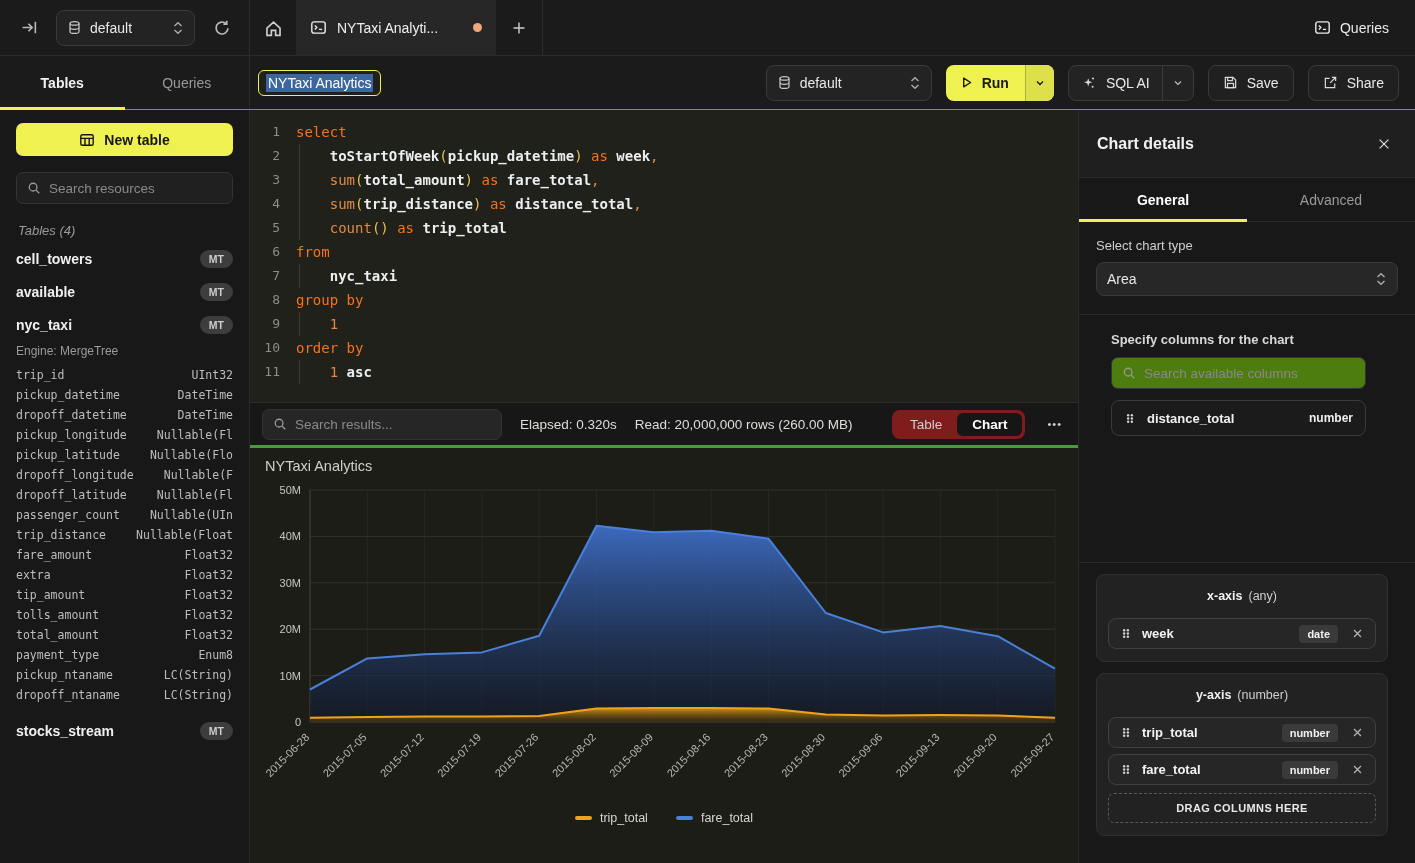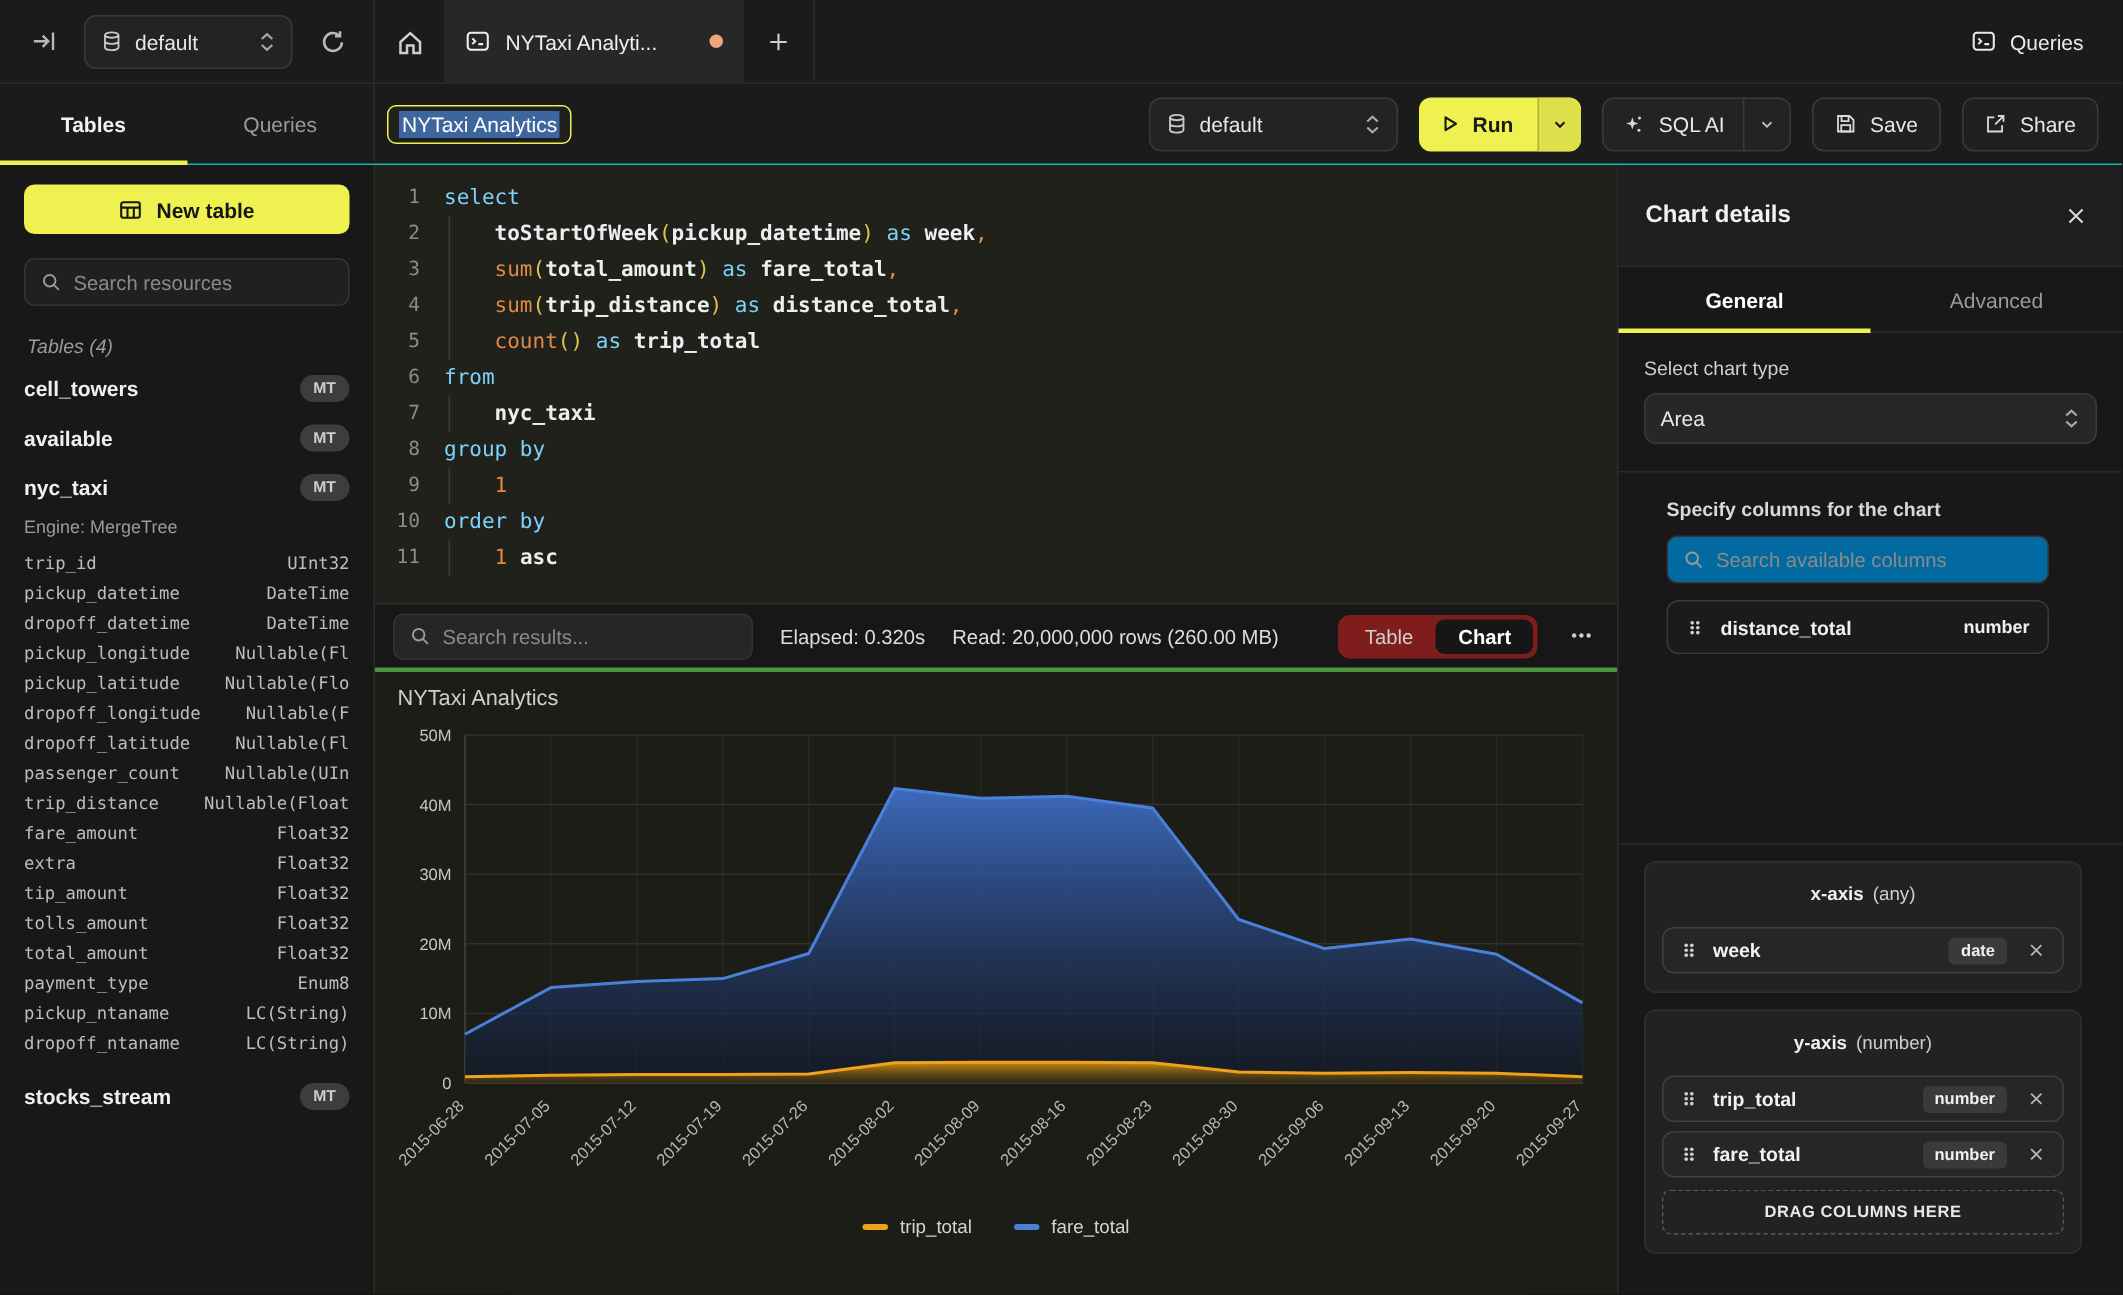--- a/index.html
+++ b/index.html
@@ -67,21 +67,21 @@
   .cols-gap { height:9px; }
 
   
   .workspace { flex:1; min-width:0; display:flex; flex-direction:column; }
   .editor { height:292px; background:#20211a; display:flex; padding-top:10px; font-family:"DejaVu Sans Mono", monospace; font-size:14px; }
   .gutter { width:30px; flex:none; }
   .ln { height:24px; line-height:24px; text-align:right; color:#8b8e85; font-size:13px; }
   .code-area { flex:1; margin-left:16px; }
   .code-line { height:24px; line-height:24px; white-space:pre; position:relative; }
   .code-line.ind::before { content:""; position:absolute; left:3px; top:0; bottom:0; border-left:1px solid #3a3b33; }
-  .tok-kw { color:#7dd3fc; }
+  .tok-kw { color:#f97316; }
   .tok-fn { color:#e08a45; }
   .tok-id { color:#eceff1; font-weight:700; }
   .tok-pr { color:#e3c24b; }
   .tok-pu { color:#e08a45; }
   .tok-nu { color:#e08a45; }
   .tok-pl { color:#c9ccc5; }
   .tok-ws { color:#c9ccc5; }
 
   .results-bar { height:43px; background:#171717; border-top:1px solid #2b2b2b; display:flex; align-items:center; padding:0 12px; gap:18px; }
   .results-search { width:240px; height:31px; margin-top:0; background:#262626; border:1px solid #333; }
@@ -114,21 +114,21 @@
   .dtab { flex:1; display:flex; align-items:center; justify-content:center; color:#9a9a9a; font-size:14px; position:relative; }
   .dtab.active { color:#fff; font-weight:700; }
   .dtab.active::after { content:""; position:absolute; left:0; right:0; bottom:-1px; height:3px; background:#eef150; }
   .details-body { flex:1; display:flex; flex-direction:column; padding-top:16px; overflow:hidden; }
   .field-label { color:#cfcfcf; font-size:13px; margin:0 16px 9px 17px; }
   .type-select { margin:0 17px; height:34px; background:#272727; }
   .type-select .lbl { flex:1; font-size:14px; }
   .section-divider { border-top:1px solid #2a2a2a; margin:18px 0 0 0; }
   .cols-section { margin:17px 49px 0 32px; }
   .cols-section .sec-label { color:#d8d8d8; font-weight:600; font-size:13px; margin-bottom:10px; }
-  .avail-search { height:32px; background:#0369a1; }
+  .avail-search { height:32px; background:#4d7c0f; }
   .col-card { display:flex; align-items:center; gap:11px; border:1px solid #3a3a3a; border-radius:8px; height:36px; padding:0 12px; margin-top:11px; background:#1b1b1b; cursor:grab; }
   .col-card .name { flex:1; font-weight:700; font-size:13px; color:#f0f0f0; }
   .col-card .type-plain { font-weight:700; font-size:12px; color:#efefef; }
   .handle { color:#cfcfcf; display:flex; }
   .spacer { flex:1; }
   .axes-divider { border-top:1px solid #2a2a2a; }
   .axis-box { margin:11px 27px 0 17px; background:#222; border:1px solid #303030; border-radius:8px; padding:8px 11px 12px 11px; }
   .axis-box.last { margin-bottom:0; }
   .axis-head { text-align:center; font-size:12.5px; padding:6px 0 9px 0; color:#f0f0f0; }
   .axis-head b { font-weight:700; }

